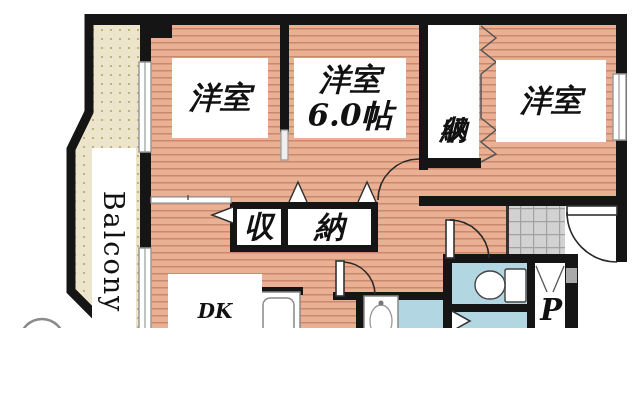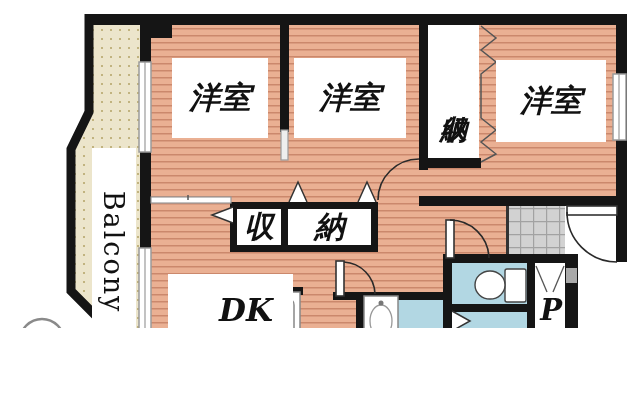--- a/index.html
+++ b/index.html
@@ -176,27 +176,28 @@
       <polygon points="20,330 20,352 63,341" fill="var(--compass,#8a8a8a)"></polygon>
     </g>
   </svg>
 
   <div class="lbl" style="left:172px;top:58px;width:96px;height:80px;font-size:31px;">
     <span>洋室</span>
   </div>
 
   <div class="lbl" style="left:294px;top:58px;width:112px;height:80px;font-size:31px;">
     <span>洋室</span>
+    <span>6.0帖</span>
   </div>
 
   <div class="lbl" style="left:496px;top:60px;width:110px;height:82px;font-size:31px;">
     <span>洋室</span>
   </div>
 
-  <div class="lbl" style="left:168px;top:274px;width:94px;height:74px;font-size:31px;padding-left:31px;">
+  <div class="lbl" style="left:168px;top:274px;width:94px;height:74px;font-size:20px;">
     <span>DK</span>
   </div>
 
   <div class="lbl nobg vtext" style="left:437px;top:44px;width:34px;height:100px;font-size:27px;">収納</div>
 
   <div class="lbl nobg" style="left:237px;top:206px;width:44px;height:42px;font-size:30px;">収</div>
   <div class="lbl nobg" style="left:288px;top:206px;width:83px;height:42px;font-size:30px;">納</div>
 
   <div id="balcony-label">Balcony</div>
 

